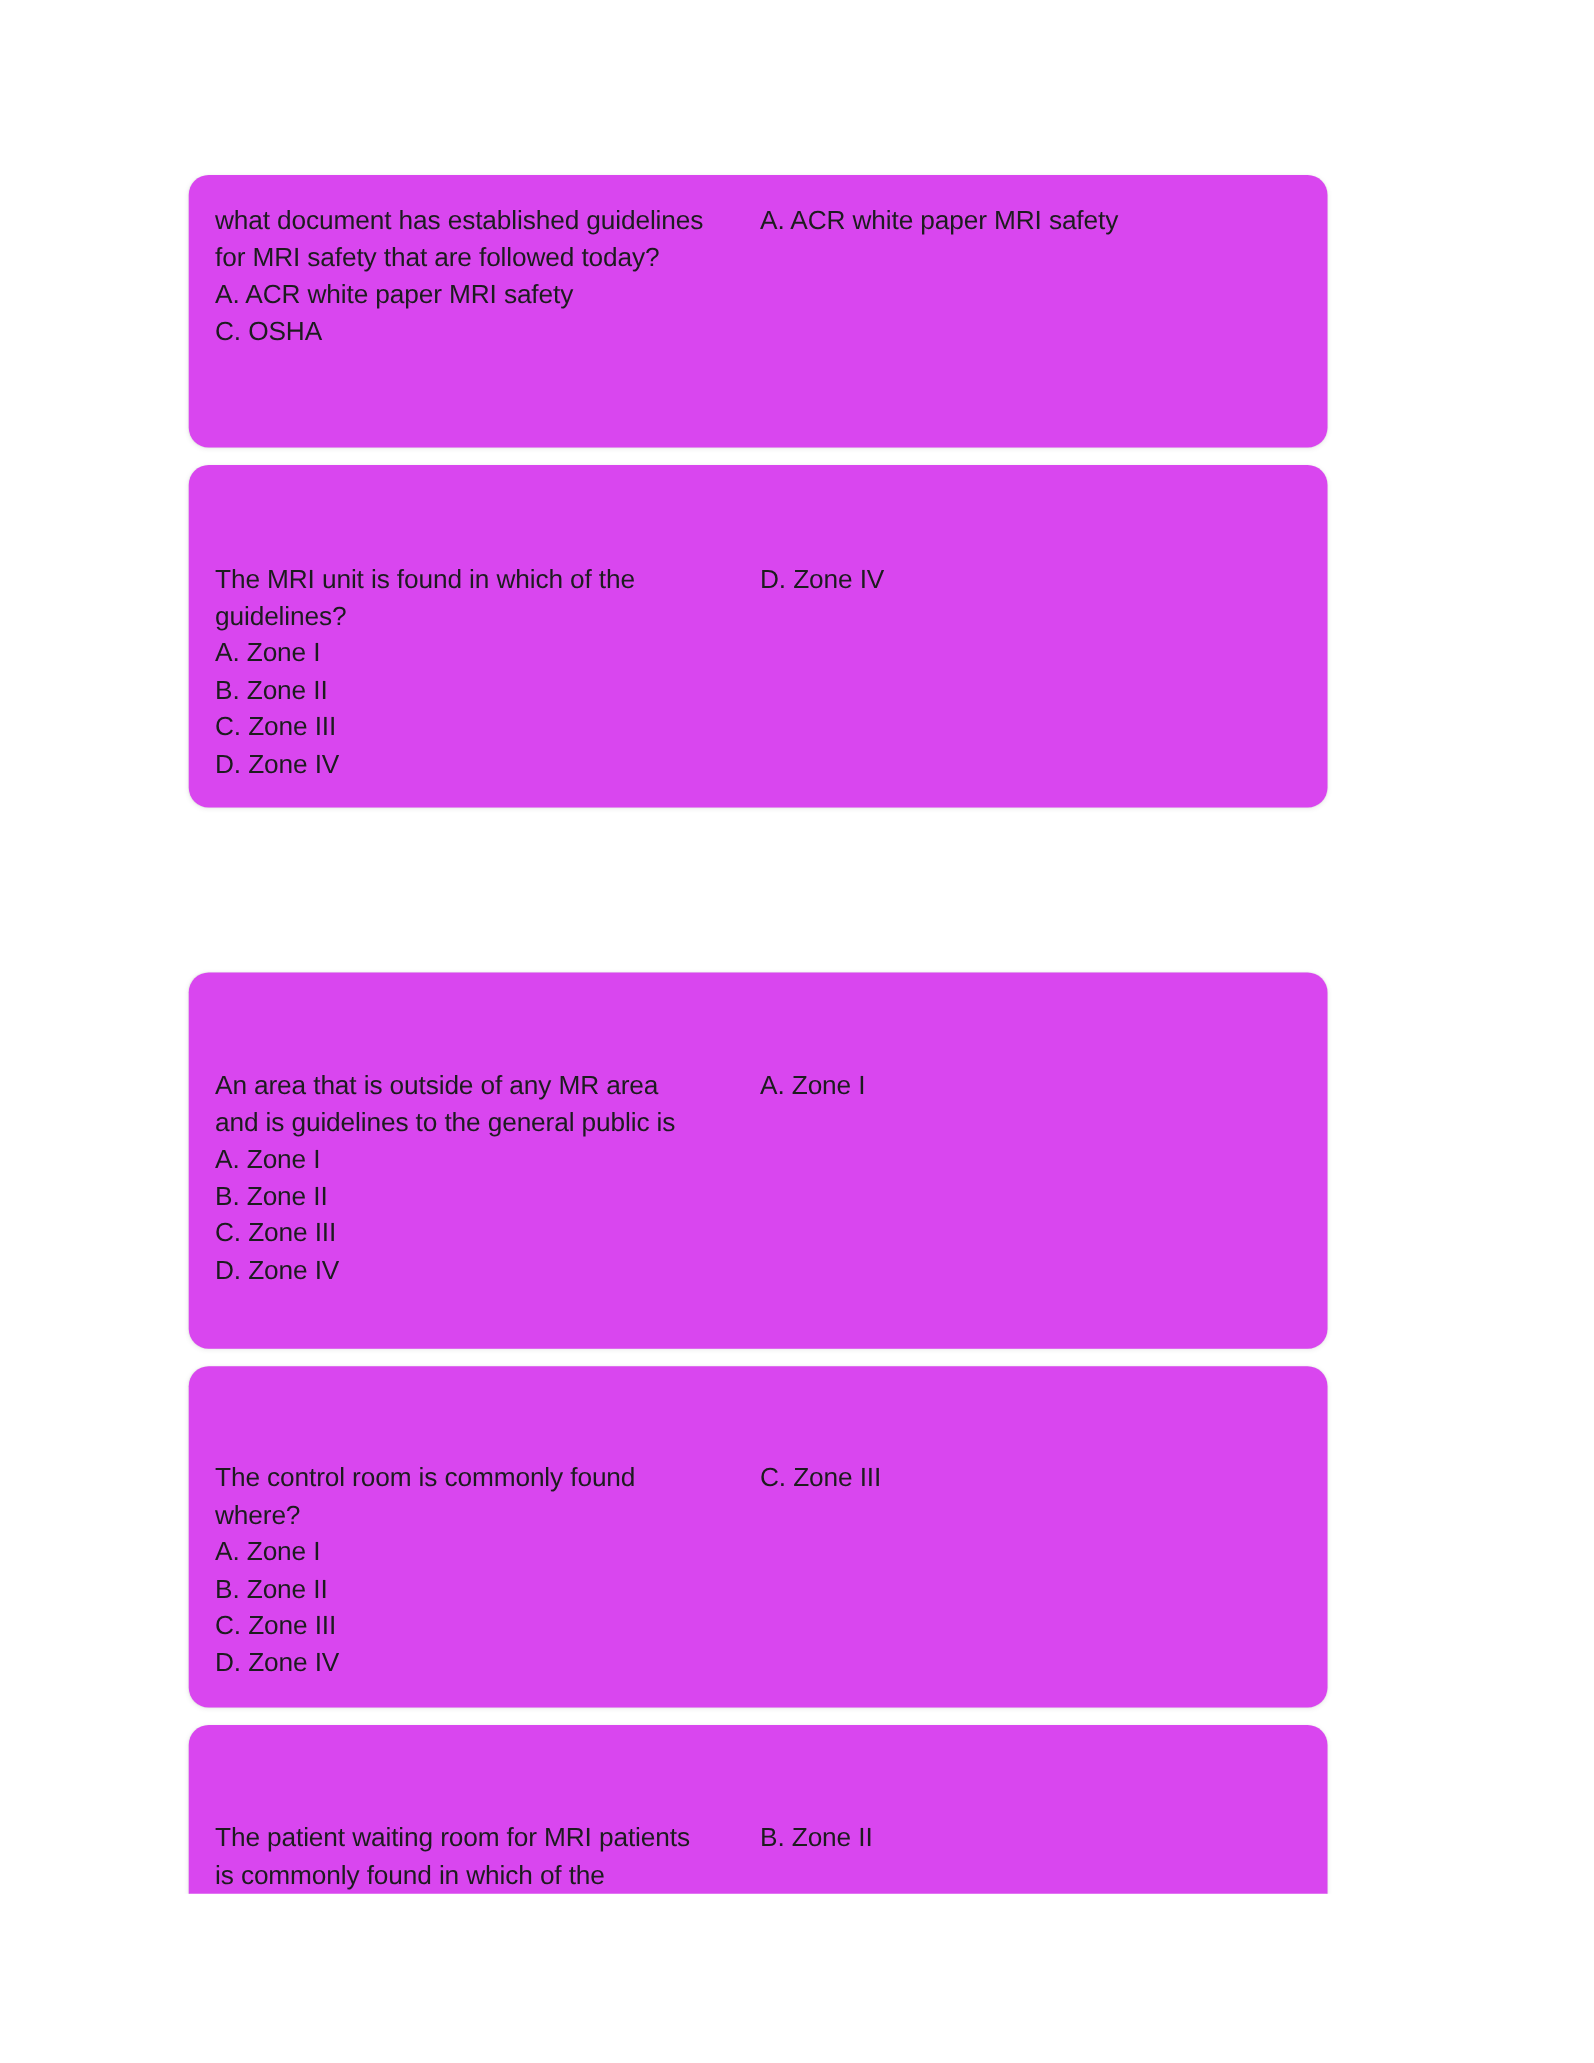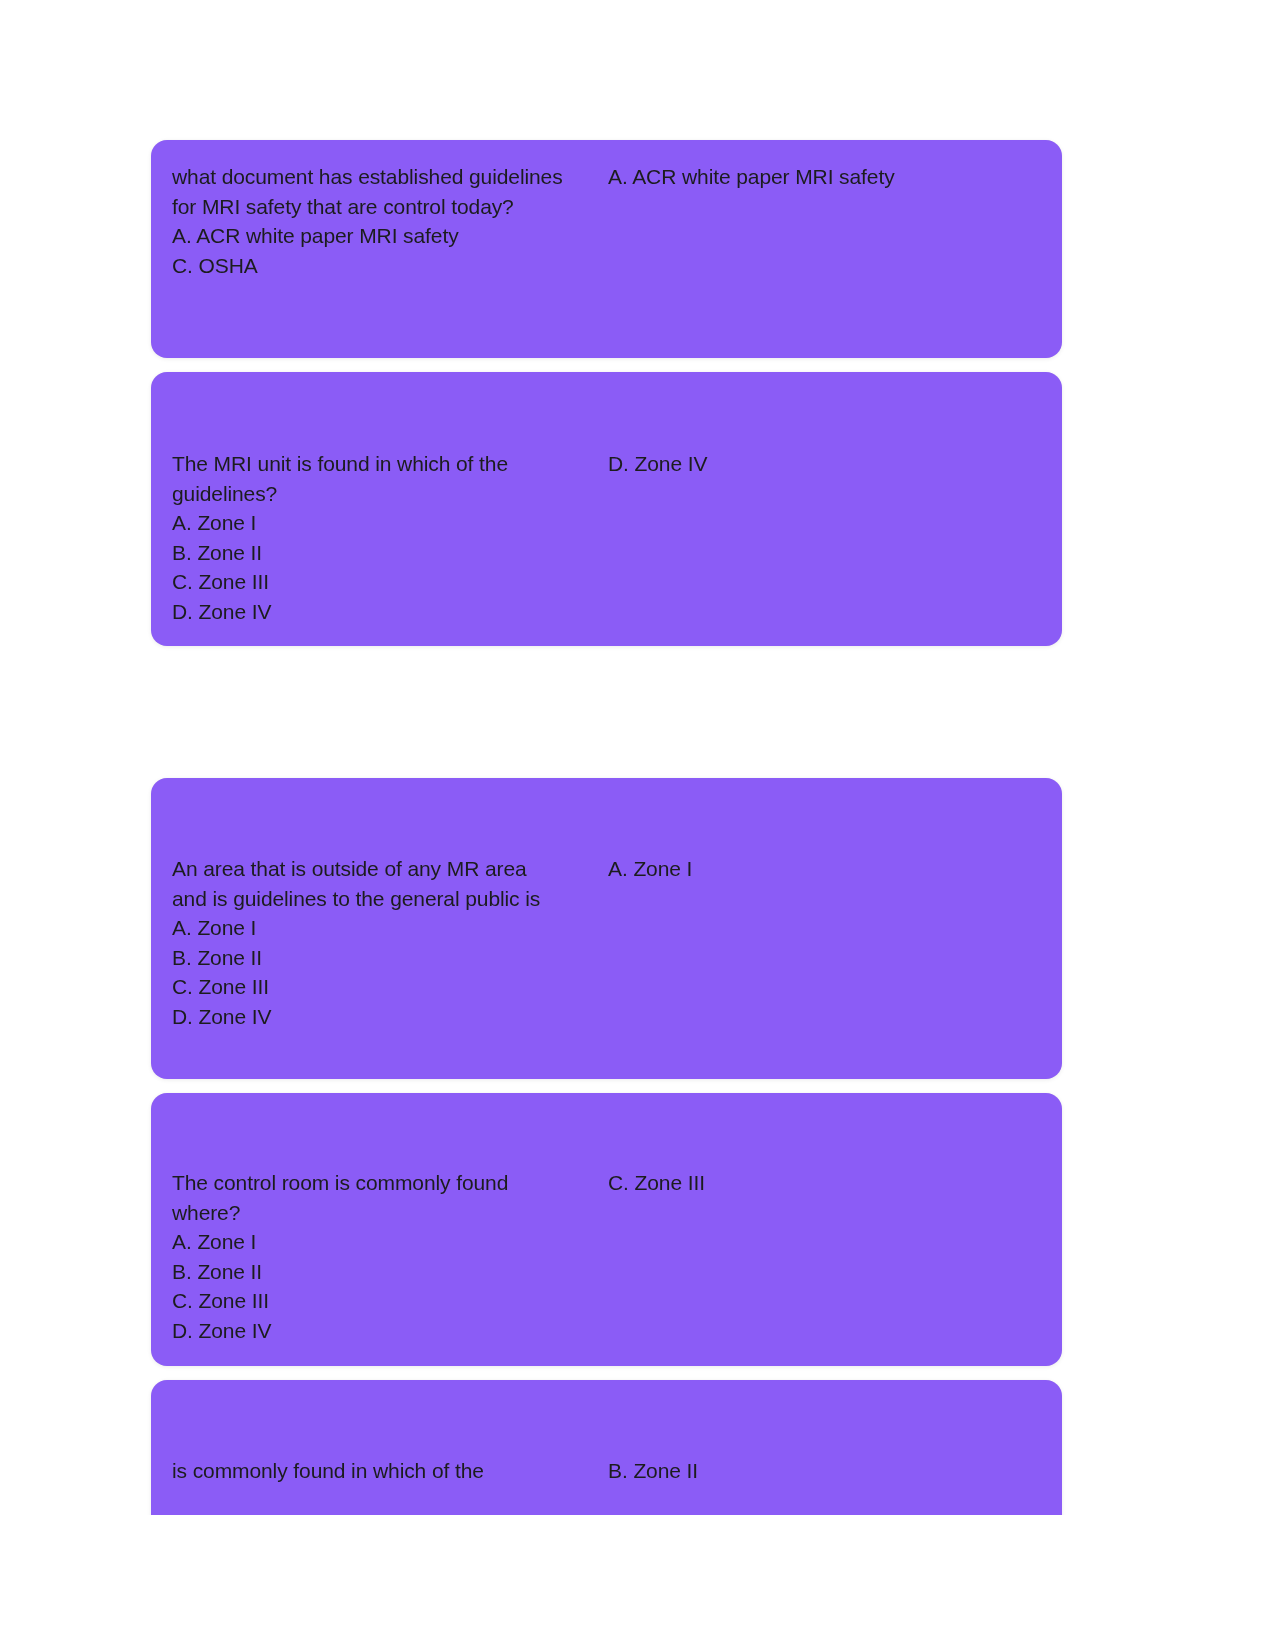--- a/index.html
+++ b/index.html
@@ -20,21 +20,21 @@
       left: 0;
       top: 0;
       width: 1275px;
       height: 1515px;
       overflow: hidden;
     }
     .card {
       position: absolute;
       left: 151px;
       width: 911px;
-      background: #8b5cf6;
+      background: #d946ef;
       border-radius: 16px;
       box-shadow: 0 1px 4px rgba(0,0,0,0.08), 0 0 1px rgba(0,0,0,0.06);
       box-sizing: border-box;
     }
     .card-content {
       position: absolute;
       left: 21px;
       right: 21px;
       display: flex;
     }
@@ -60,21 +60,21 @@
   </style>
 </head>
 <body>
 
 <div class="viewport">
 
   <div class="card" style="top:140px; height:218px;">
     <div class="card-content" style="top:22px;">
       <div class="term">
         <span class="line">what document has established guidelines</span>
-        <span class="line">for MRI safety that are control today?</span>
+        <span class="line">for MRI safety that are followed today?</span>
         <span class="line">A. ACR white paper MRI safety</span>
         <span class="line">C. OSHA</span>
       </div>
       <div class="definition">A. ACR white paper MRI safety</div>
     </div>
   </div>
 
   <div class="card" style="top:372px; height:274px;">
     <div class="card-content" style="top:77px;align-items:flex-end;">
       <div class="term">
@@ -113,19 +113,20 @@
         <span class="line">C. Zone III</span>
         <span class="line">D. Zone IV</span>
       </div>
       <div class="definition">C. Zone III</div>
     </div>
   </div>
 
   <div class="card" style="top:1380px; height:300px;">
     <div class="card-content" style="top:76px;">
       <div class="term">
+        <span class="line">The patient waiting room for MRI patients</span>
         <span class="line">is commonly found in which of the</span>
       </div>
       <div class="definition">B. Zone II</div>
     </div>
   </div>
 
 </div>
 
 </body></html>

